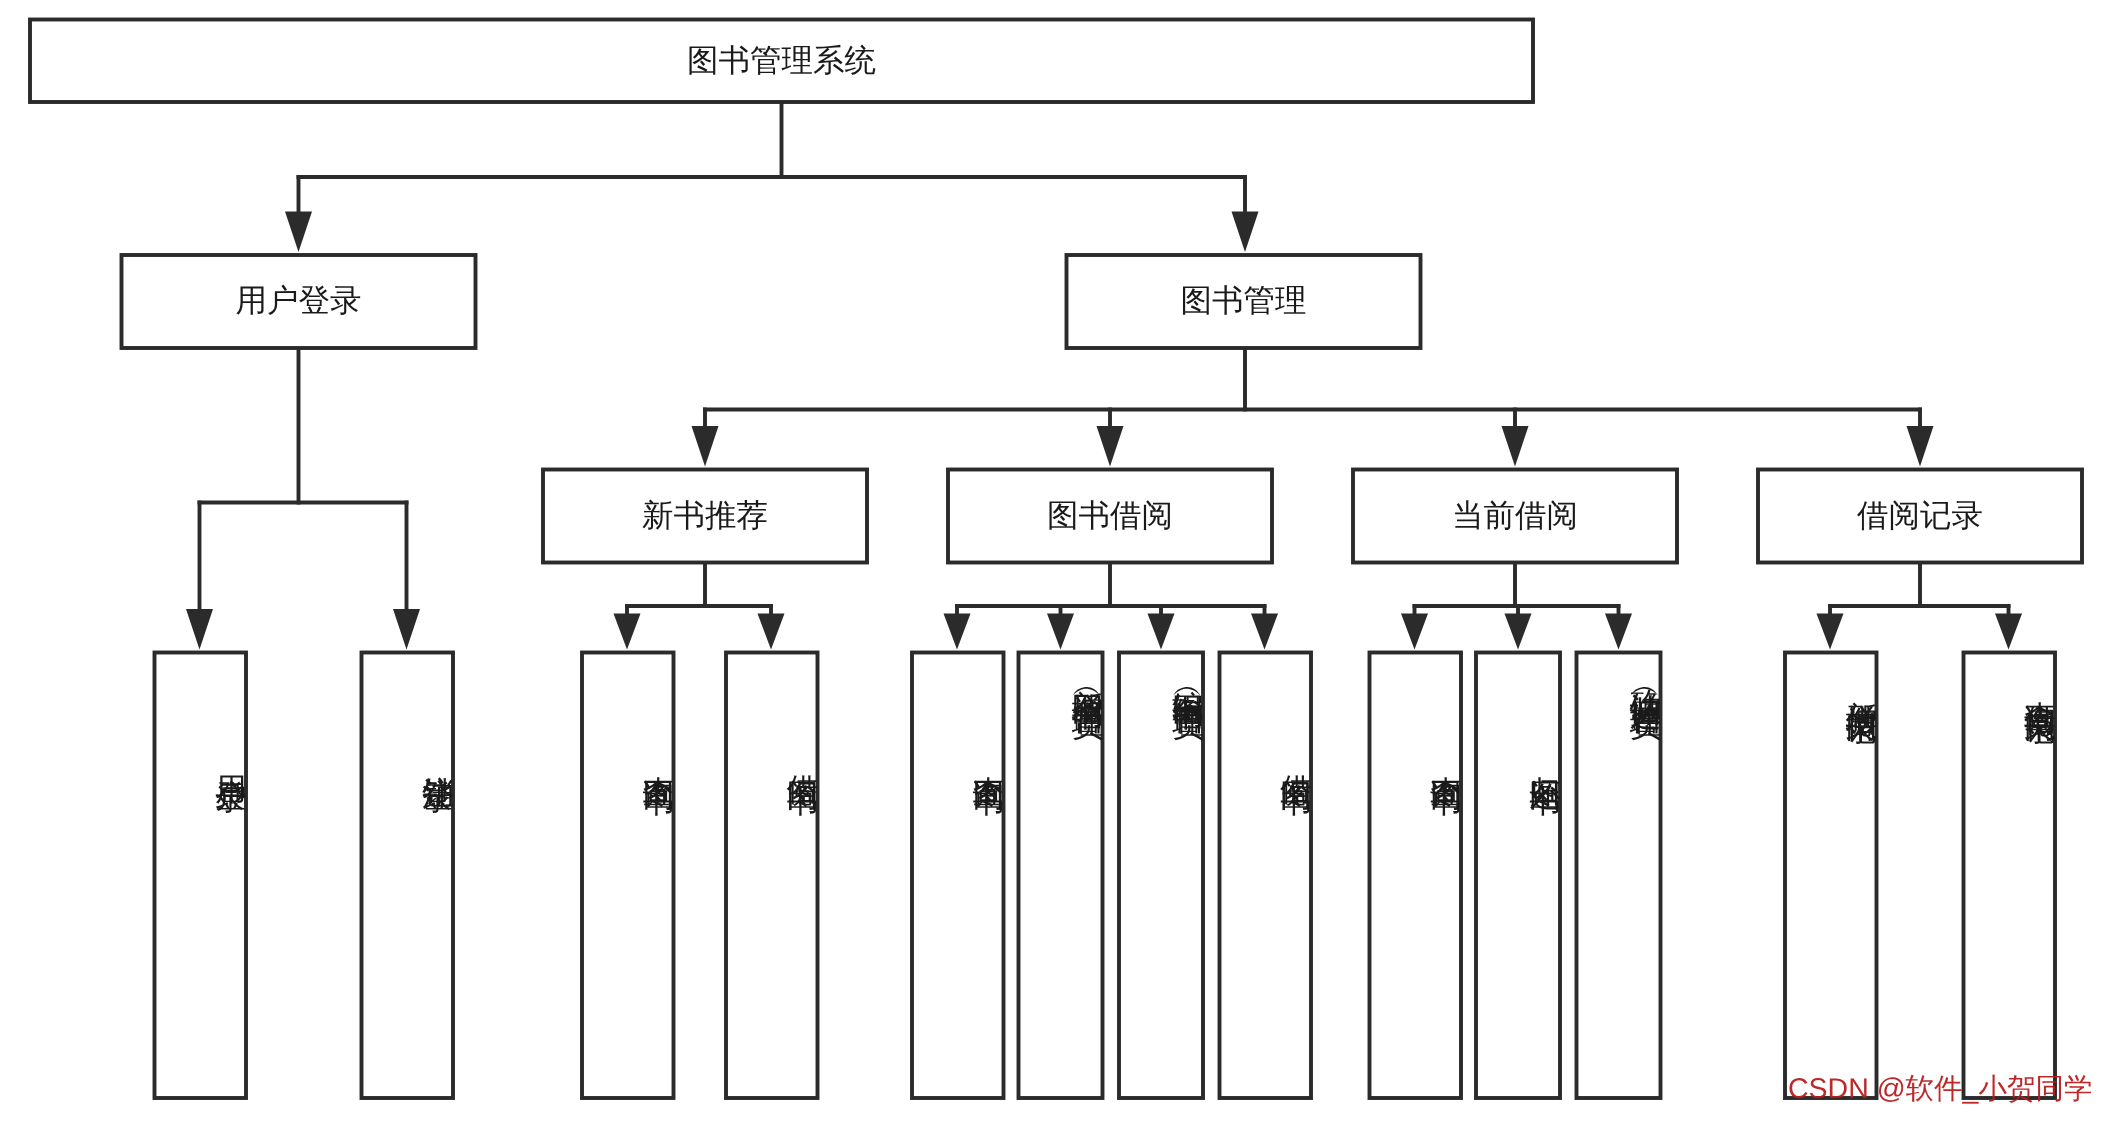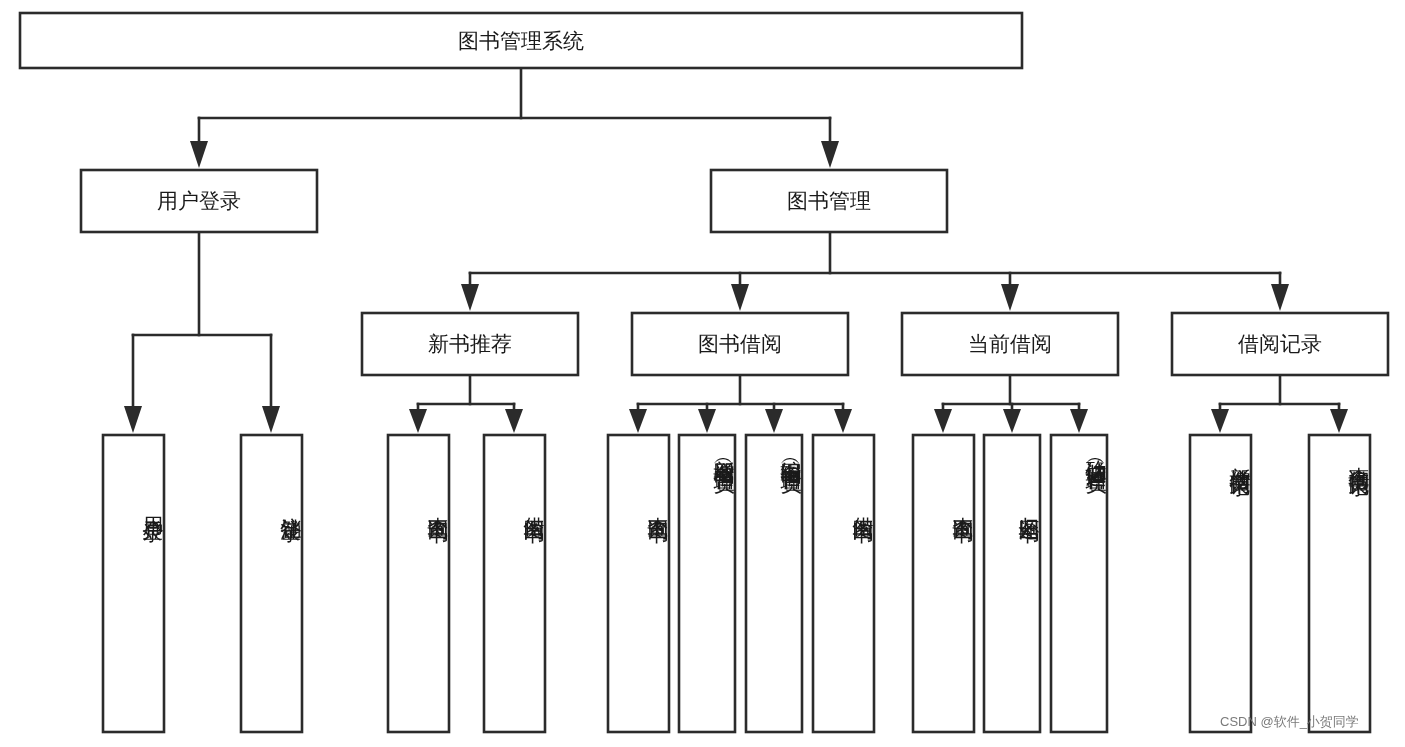--- a/index.html
+++ b/index.html
@@ -60,25 +60,24 @@
     text-orientation: upright;
     letter-spacing: 2px;
     line-height: 1;
     white-space: nowrap;
     text-align: start;
     pointer-events: none;
   }
   .watermark {
     position: absolute;
     font-family: "Liberation Sans", "DejaVu Sans", sans-serif;
-    font-size: 13px;
-    color: #737373;
+    font-size: 19px;
+    color: #b91c1c;
     white-space: nowrap;
     opacity: 0.95;
-    margin-left: 28px;
   }
 </style>
 </head>
 <body>
 
 <div id="diagram-root">
 
   <svg class="diagram" viewBox="0 0 1405 747" xmlns="http://www.w3.org/2000/svg">
 
     <g>

